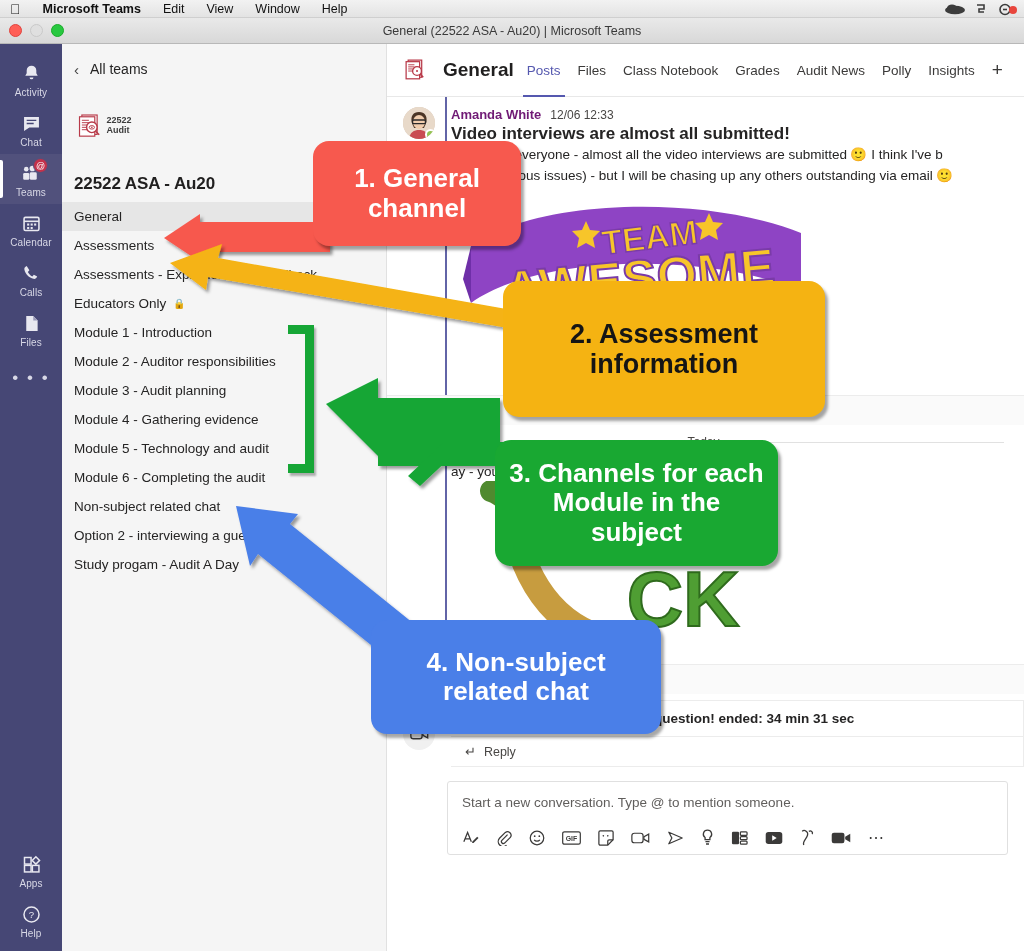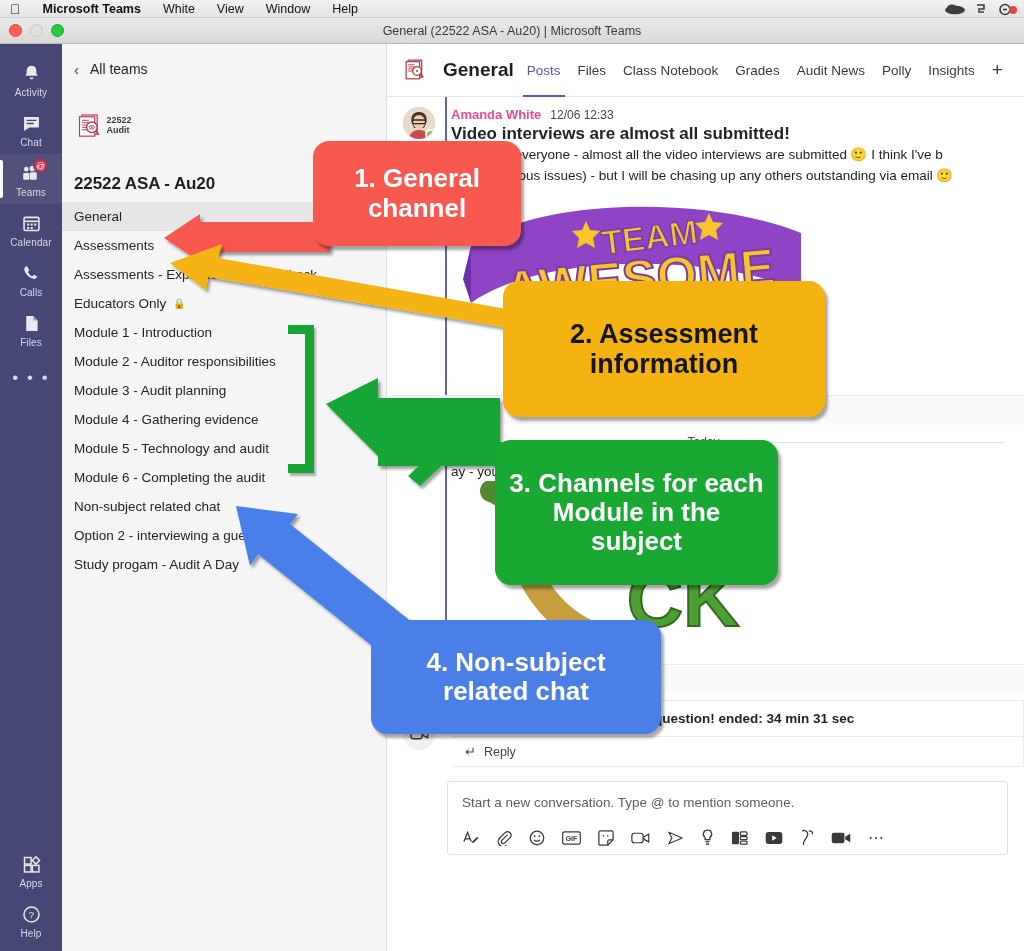--- a/index.html
+++ b/index.html
@@ -130,21 +130,21 @@
   .avatar {
     width: 32px; height: 32px; border-radius: 50%; flex: 0 0 32px;
     background: #d8c9bd; position: relative; overflow: hidden; margin-right: 16px;
   }
   .presence {
     position: absolute; right: -1px; bottom: -1px; width: 11px; height: 11px;
     background: #92c353; border: 2px solid #fff; border-radius: 50%;
   }
   .pbody { flex: 1; min-width: 0; }
   .pmeta { display: flex; align-items: baseline; gap: 9px; }
-  .pauthor { font-size: 13px; font-weight: bold; color: #ec4899; }
+  .pauthor { font-size: 13px; font-weight: bold; color: #701a75; }
   .ptime { font-size: 12px; color: #484644; }
   .psubject { font-size: 17px; font-weight: bold; color: #252424; margin-top: 2px; }
   .ptext { font-size: 13.5px; color: #252424; line-height: 1.45; margin-top: 1px; white-space: nowrap; }
 
   .replybar {
     border-top: 1px solid #ececec; padding: 7px 0 7px 38px;
     font-size: 12.5px; color: #484644; display: flex; align-items: center; gap: 8px;
     background: #fafafa; cursor: pointer;
   }
   .replybar .ra { font-size: 13px; }
@@ -182,40 +182,40 @@
     position: absolute; border-radius: 16px; color: #fff;
     font-weight: bold; text-align: center; display: flex;
     align-items: center; justify-content: center;
     box-shadow: 3px 4px 3px rgba(0,0,0,.35);
     line-height: 1.12; pointer-events: auto; padding: 6px 12px;
   }
   #callout1 { left: 313px; top: 141px; width: 208px; height: 105px;
               background: #f7594e; font-size: 26px; }
   #callout2 { left: 503px; top: 281px; width: 322px; height: 136px;
               background: #f5b312; color: #151515; font-size: 27px; }
-  #callout3 { left: 495px; top: 440px; width: 283px; height: 145px;
+  #callout3 { left: 495px; top: 440px; width: 283px; height: 126px;
               background: #19a832; font-size: 26px; }
   #callout4 { left: 371px; top: 620px; width: 290px; height: 114px;
               background: #4a7fe8; font-size: 26px; }
   .overlay svg { position: absolute; inset: 0; width: 1024px; height: 951px; }
   .bracket {
     position: absolute; left: 288px; top: 325px; width: 26px; height: 148px;
     border: 9px solid #16a636; border-left: none;
     box-shadow: 2px 3px 2px rgba(0,0,0,.3);
   }
 </style>
 </head>
 <body>
 
 <div id="root">
 
   <div class="macbar">
     <span class="apple"></span>
     <span class="appname">Microsoft Teams</span>
-    <span>White</span>
+    <span>Edit</span>
     <span>View</span>
     <span>Window</span>
     <span>Help</span>
     <span class="mright">
       <svg width="22" height="12" viewBox="0 0 22 12">
         <ellipse cx="11" cy="7" rx="10" ry="4.3" fill="#3c3c3c"></ellipse>
         <ellipse cx="8" cy="5" rx="5" ry="3.6" fill="#3c3c3c"></ellipse>
       </svg>
       <svg width="14" height="13" viewBox="0 0 14 13">
         <path d="M2 2 h7 v4 h-5 v3 h5" fill="none" stroke="#3c3c3c" stroke-width="1.6"></path>

